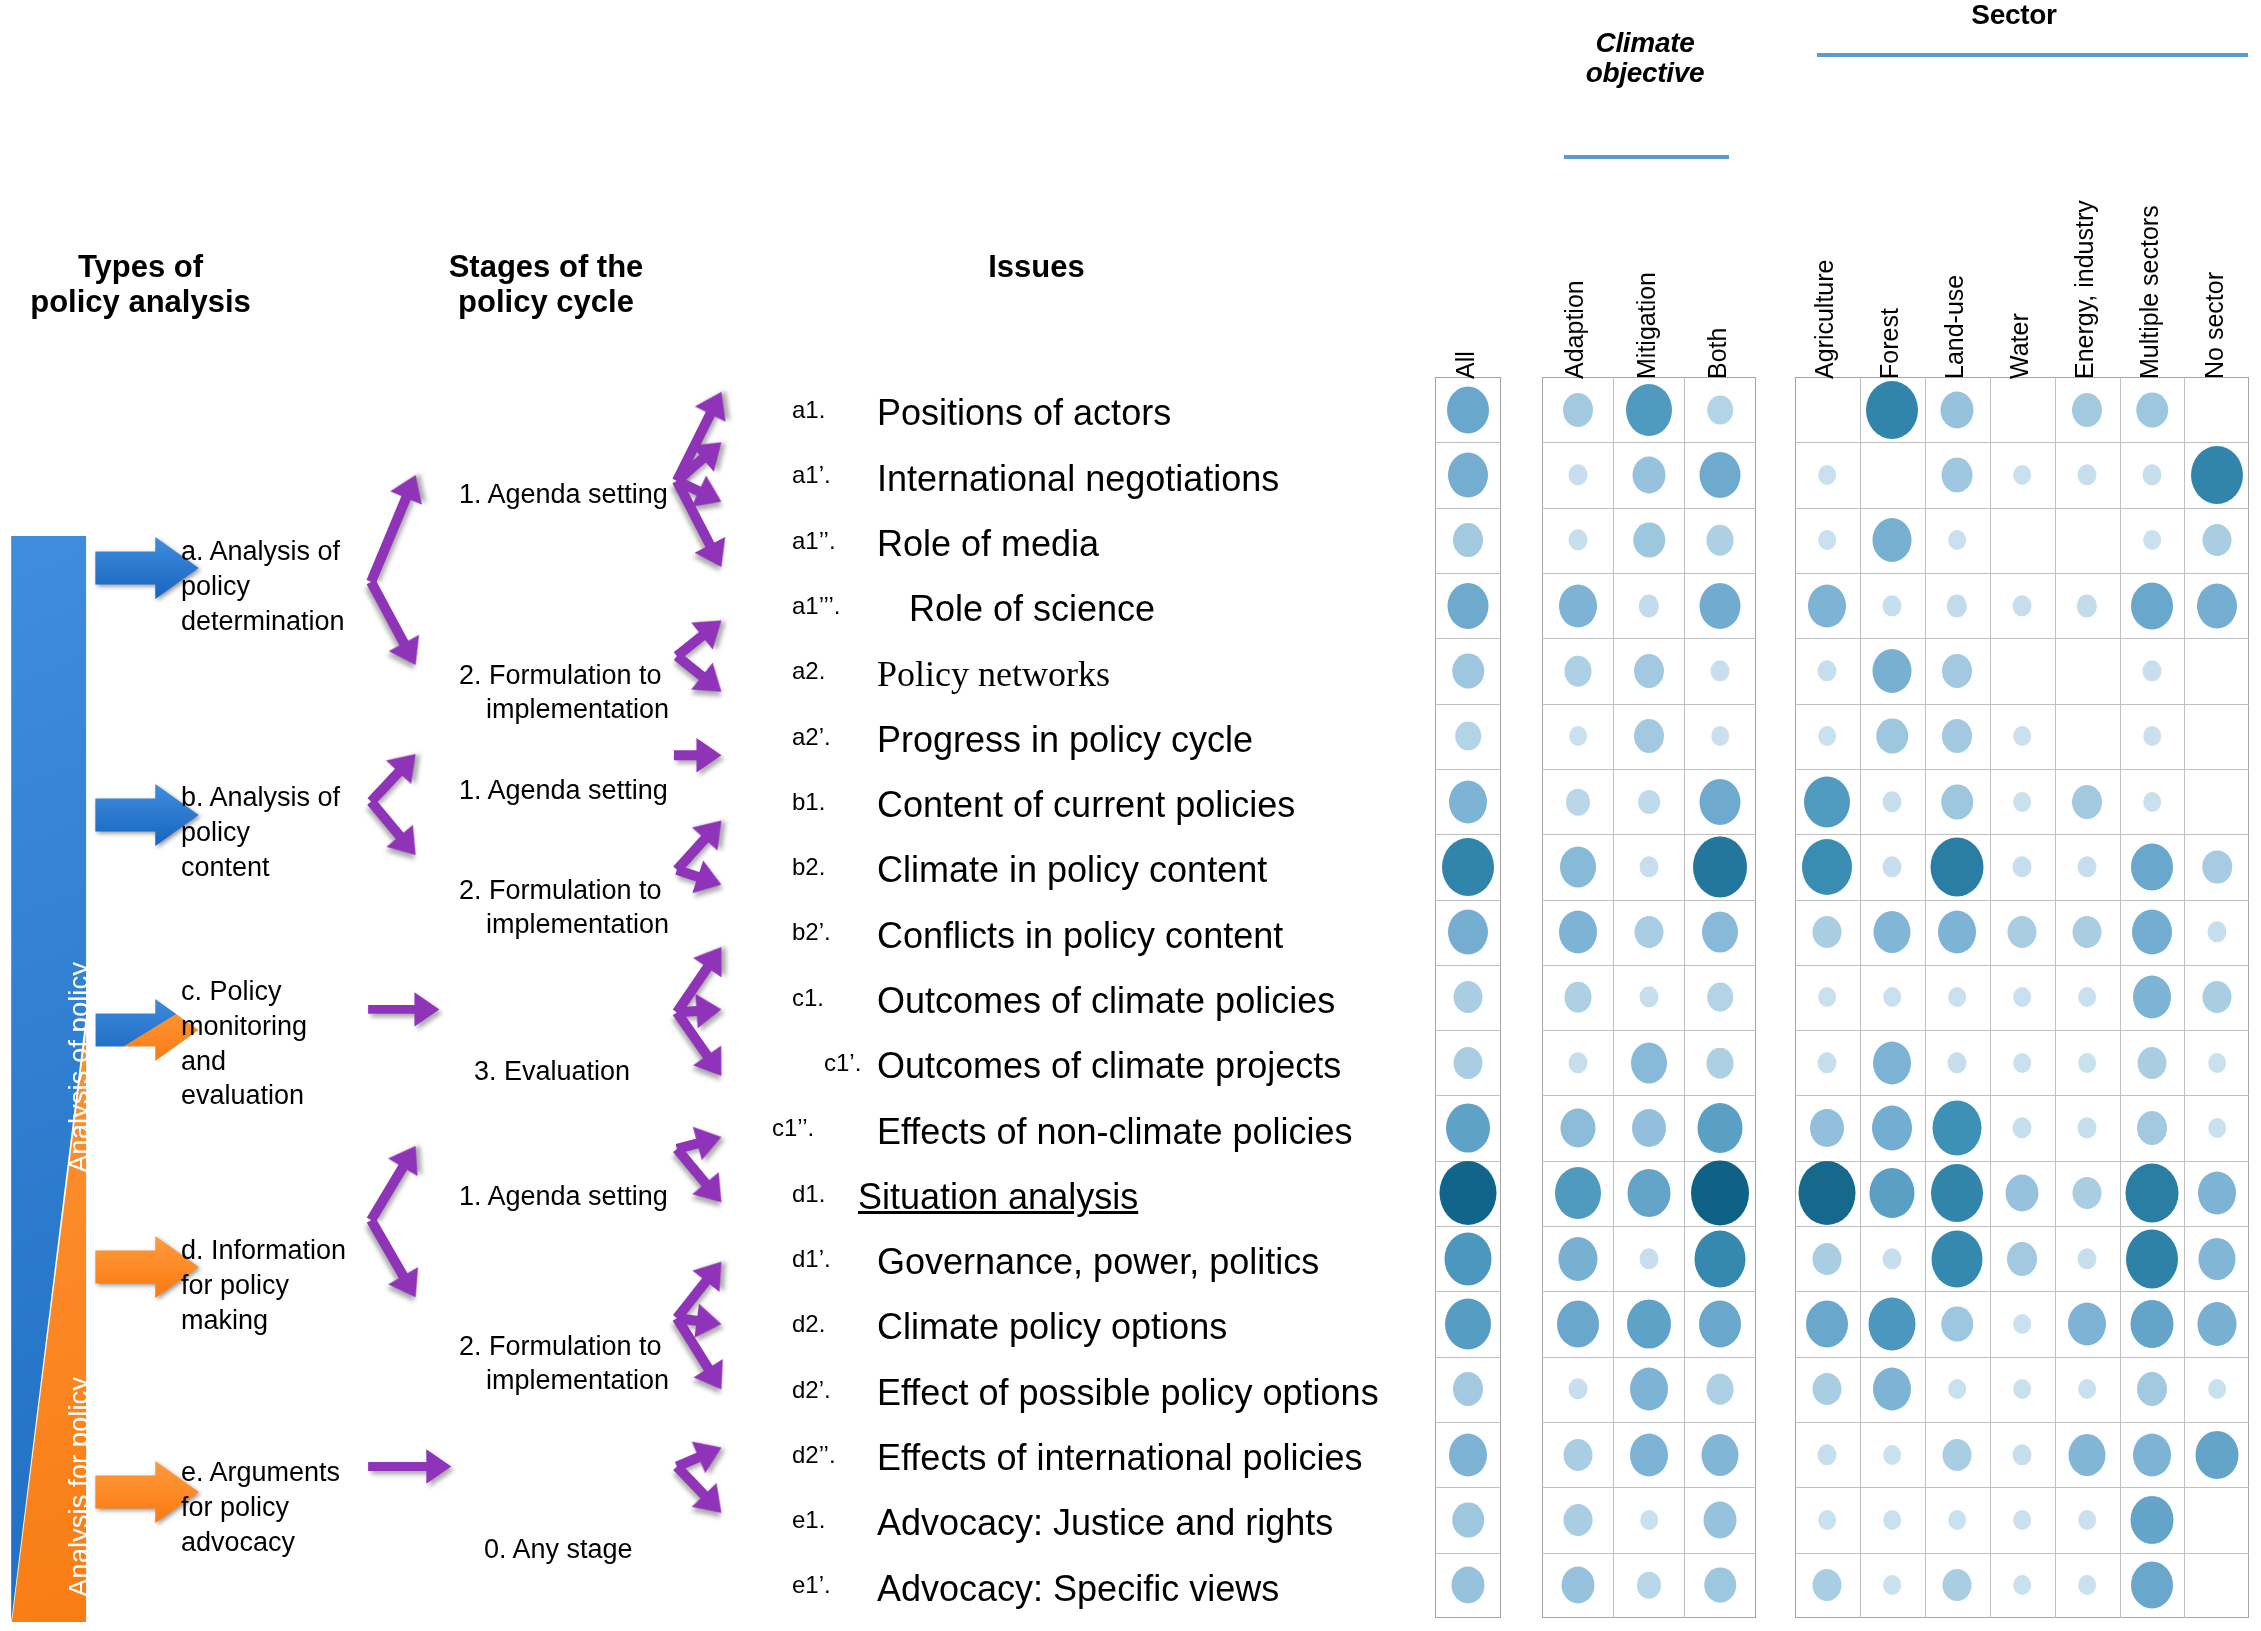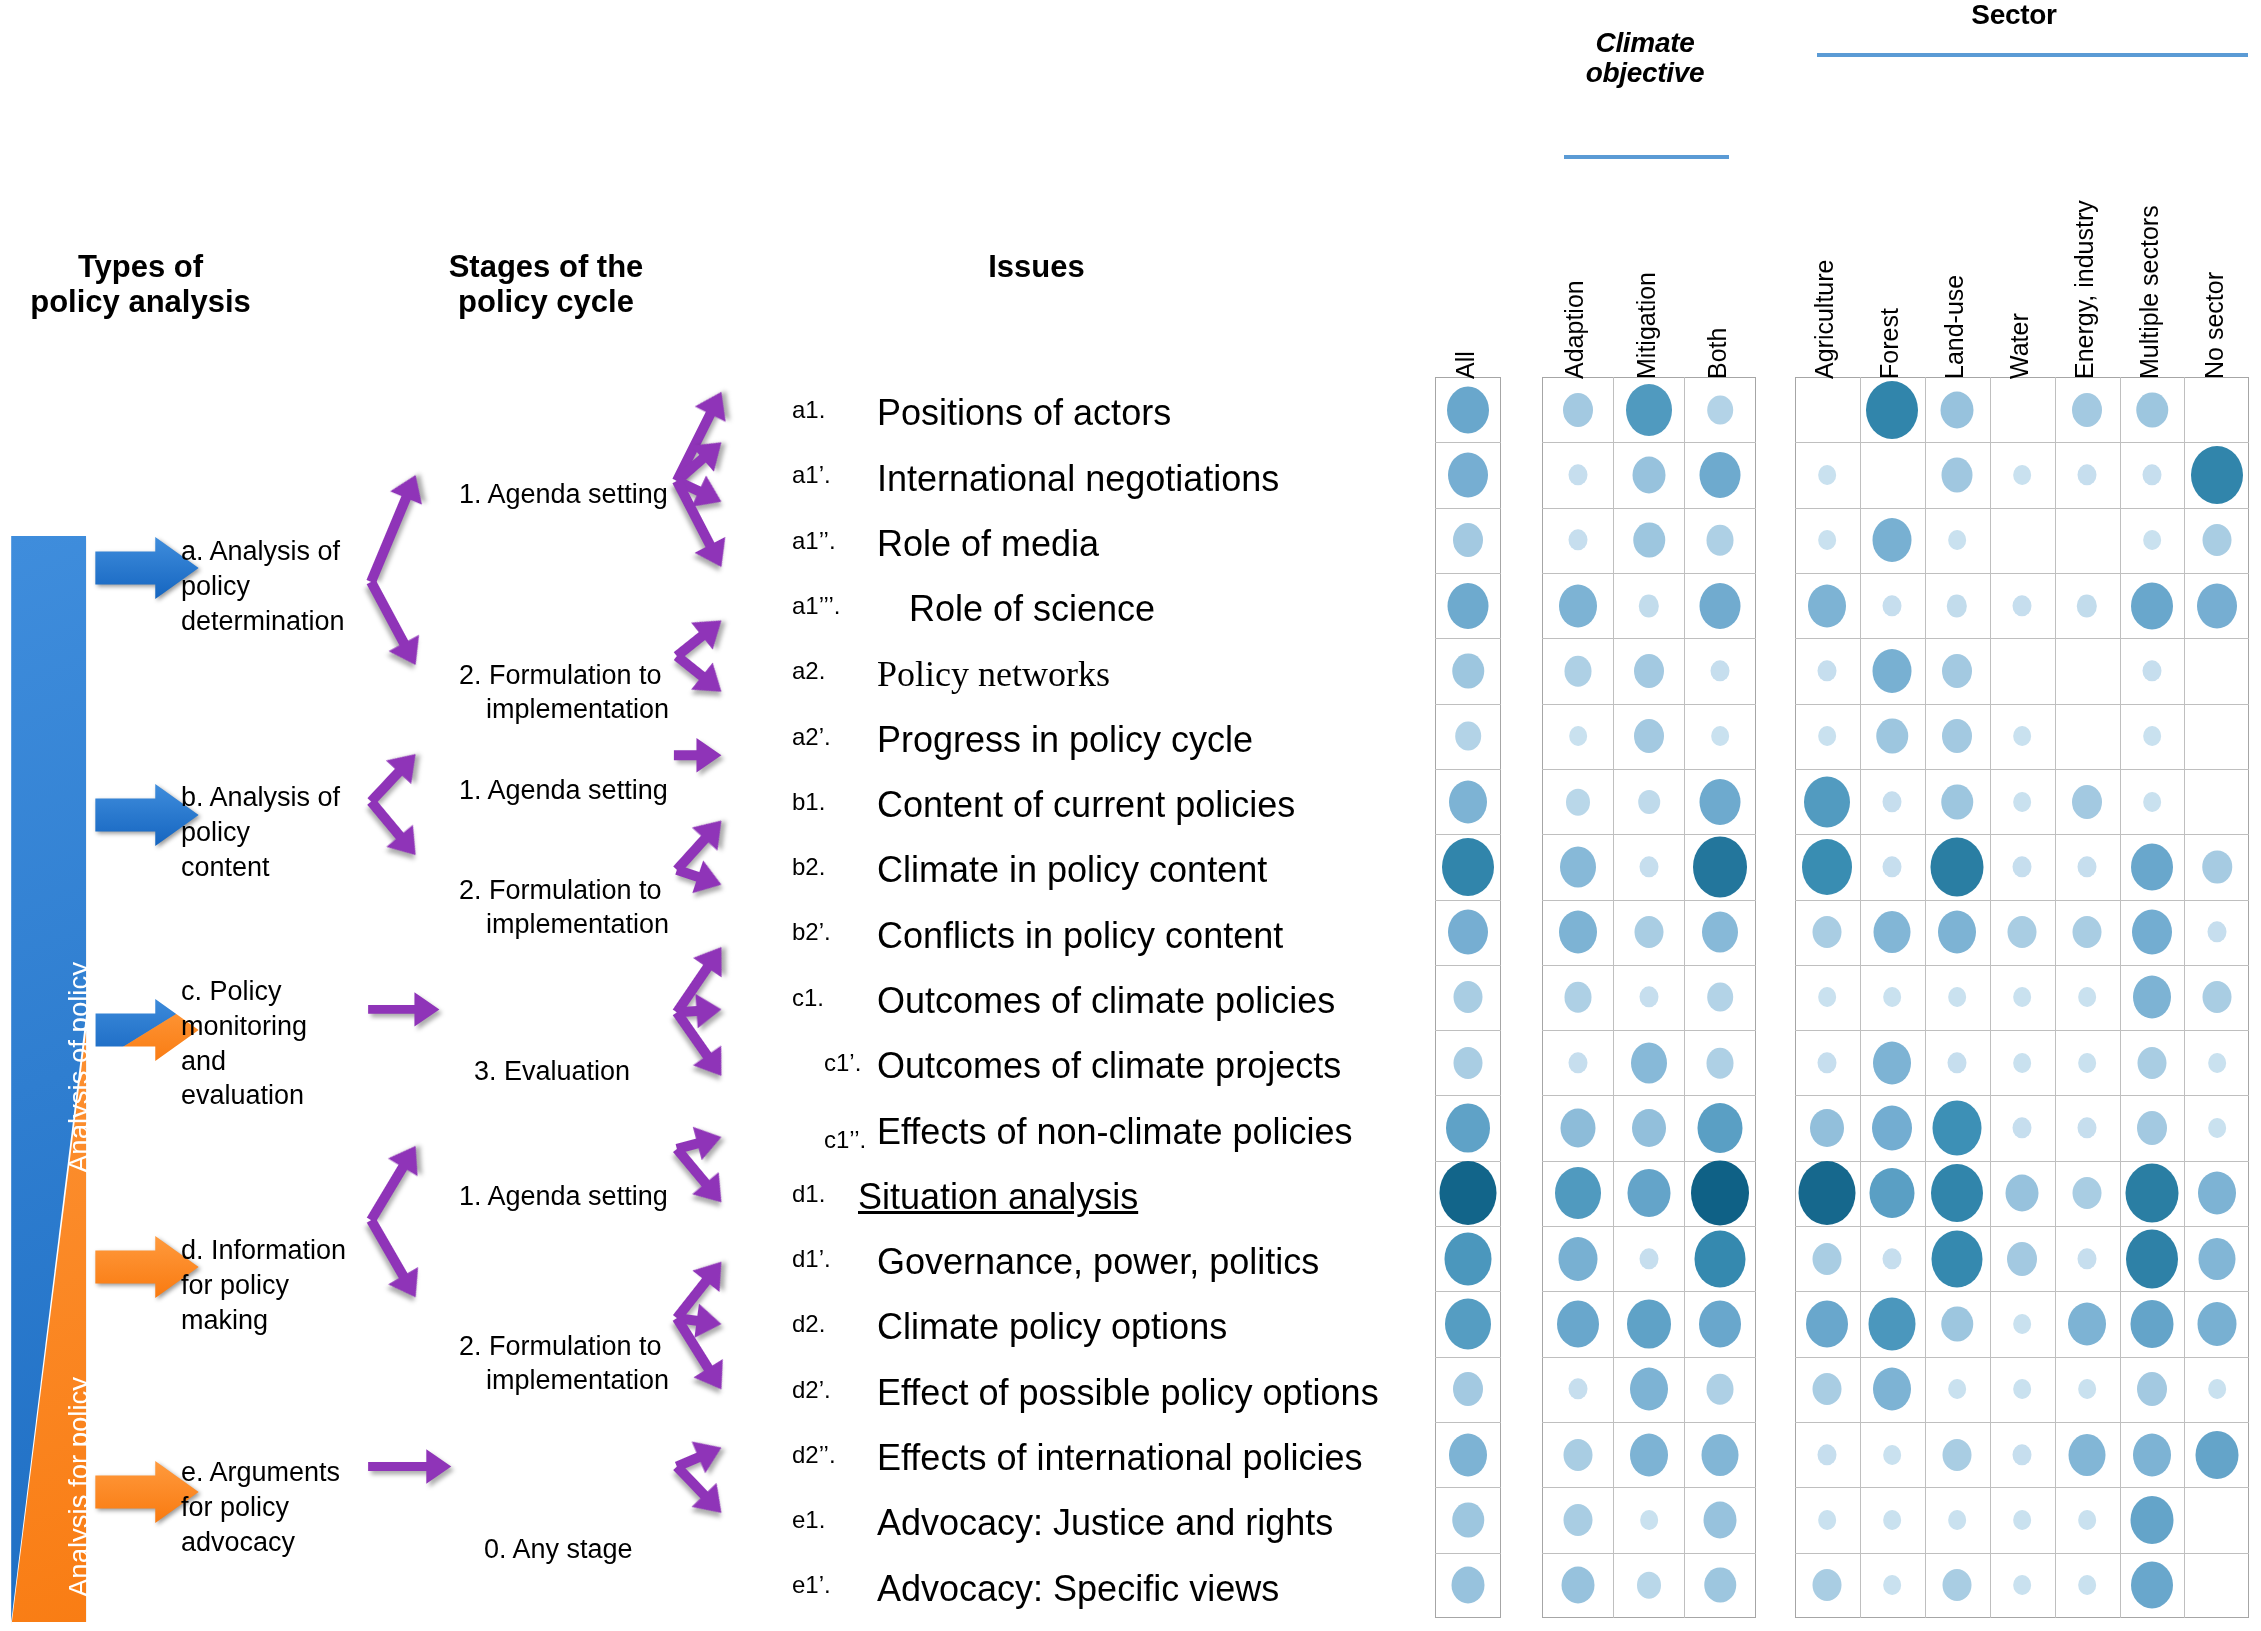--- a/index.html
+++ b/index.html
@@ -362,21 +362,21 @@
 <div class="issuecode" style="left: 792px; top: 788px;">b1.</div>
 <div class="issuetxt" style="left: 877px; top: 784px;">Content of current policies</div>
 <div class="issuecode" style="left: 792px; top: 853px;">b2.</div>
 <div class="issuetxt" style="left: 877px; top: 849px;">Climate in policy content</div>
 <div class="issuecode" style="left: 792px; top: 918px;">b2’.</div>
 <div class="issuetxt" style="left: 877px; top: 915px;">Conflicts in policy content</div>
 <div class="issuecode" style="left: 792px; top: 984px;">c1.</div>
 <div class="issuetxt" style="left: 877px; top: 980px;">Outcomes of climate policies</div>
 <div class="issuecode" style="left: 824px; top: 1049px;">c1’.</div>
 <div class="issuetxt" style="left: 877px; top: 1045px;">Outcomes of climate projects</div>
-<div class="issuecode" style="left: 824px; top: 1114px; margin-top: 12px;">c1’’.</div>
+<div class="issuecode" style="left: 772px; top: 1114px;">c1’’.</div>
 <div class="issuetxt" style="left: 877px; top: 1111px;">Effects of non-climate policies</div>
 <div class="issuecode" style="left: 792px; top: 1180px;">d1.</div>
 <div class="issuetxt" style="left: 858px; top: 1176px; text-decoration: underline;">Situation analysis</div>
 <div class="issuecode" style="left: 792px; top: 1245px;">d1’.</div>
 <div class="issuetxt" style="left: 877px; top: 1241px;">Governance, power, politics</div>
 <div class="issuecode" style="left: 792px; top: 1310px;">d2.</div>
 <div class="issuetxt" style="left: 877px; top: 1306px;">Climate policy options</div>
 <div class="issuecode" style="left: 792px; top: 1376px;">d2’.</div>
 <div class="issuetxt" style="left: 877px; top: 1372px;">Effect of possible policy options</div>
 <div class="issuecode" style="left: 792px; top: 1441px;">d2’’.</div>

